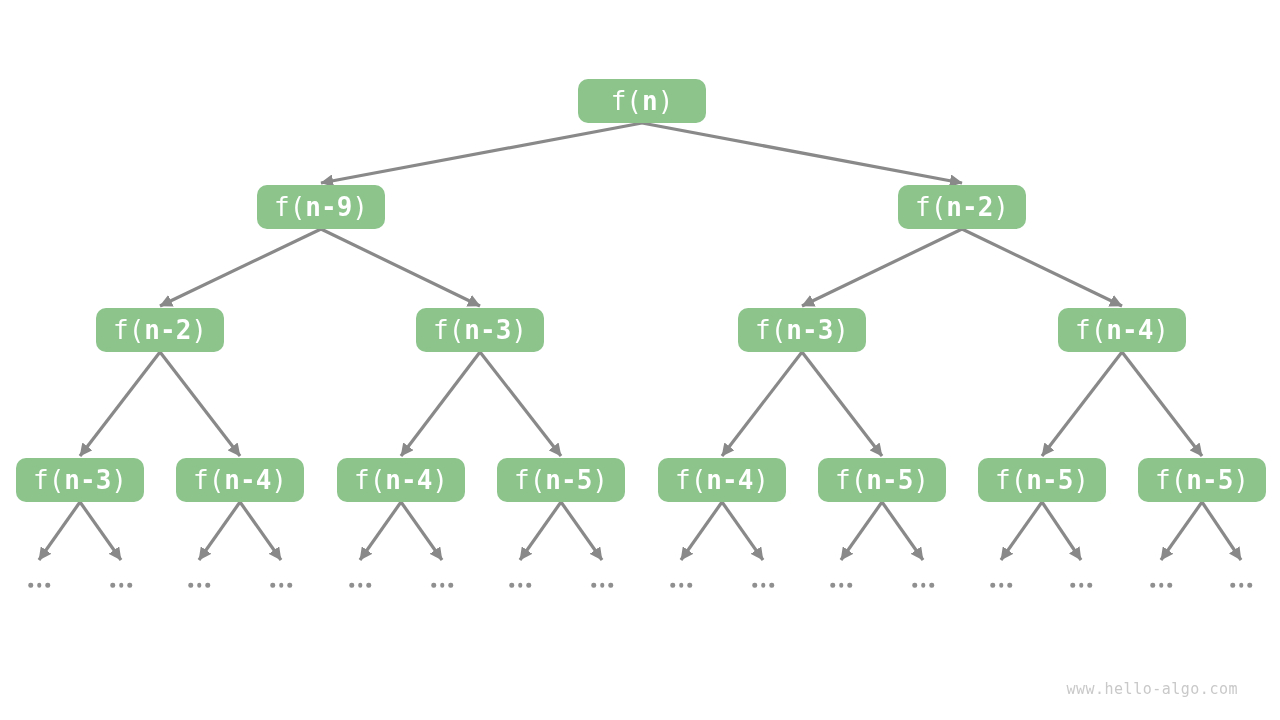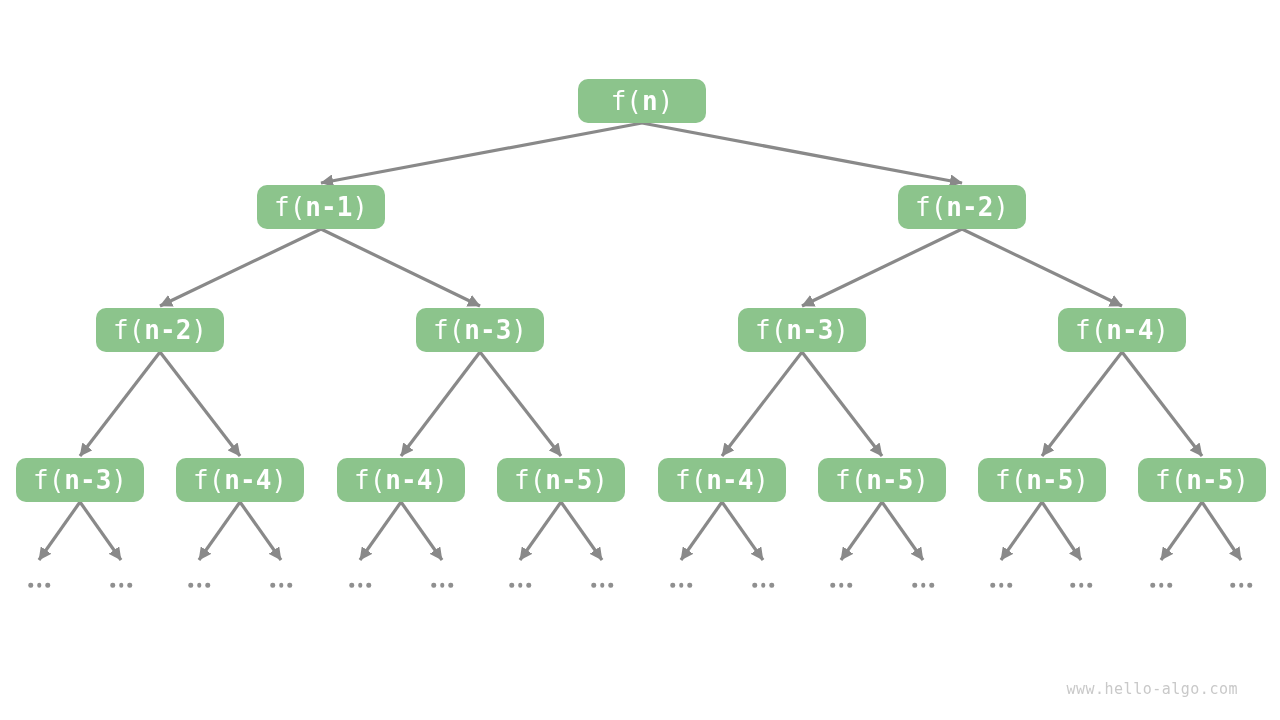--- a/index.html
+++ b/index.html
@@ -170,21 +170,21 @@
         <span class="dot" style="background: rgb(143, 143, 143);"></span>
         <span class="dot" style="background: rgb(143, 143, 143);"></span>
       </div>
       <div class="node" style="left: 642px; top: 101px; width: 128px; height: 44px; border-radius: 10px; background: rgb(140, 196, 140); color: rgb(255, 255, 255);">
         <span>f(</span>
         <span class="arg">n</span>
         <span>)</span>
       </div>
       <div class="node" style="left: 321px; top: 207px; width: 128px; height: 44px; border-radius: 10px; background: rgb(140, 196, 140); color: rgb(255, 255, 255);">
         <span>f(</span>
-        <span class="arg">n-1</span>
+        <span class="arg">n-9</span>
         <span>)</span>
       </div>
       <div class="node" style="left: 962px; top: 207px; width: 128px; height: 44px; border-radius: 10px; background: rgb(140, 196, 140); color: rgb(255, 255, 255);">
         <span>f(</span>
         <span class="arg">n-2</span>
         <span>)</span>
       </div>
       <div class="node" style="left: 160px; top: 330px; width: 128px; height: 44px; border-radius: 10px; background: rgb(140, 196, 140); color: rgb(255, 255, 255);">
         <span>f(</span>
         <span class="arg">n-2</span>

